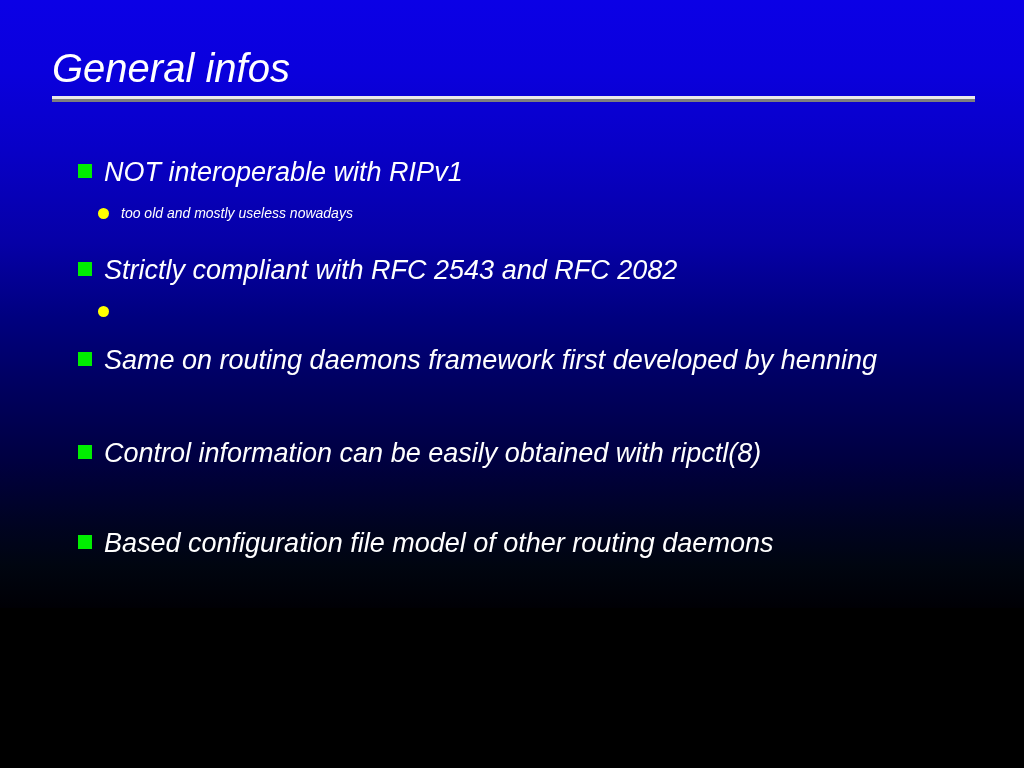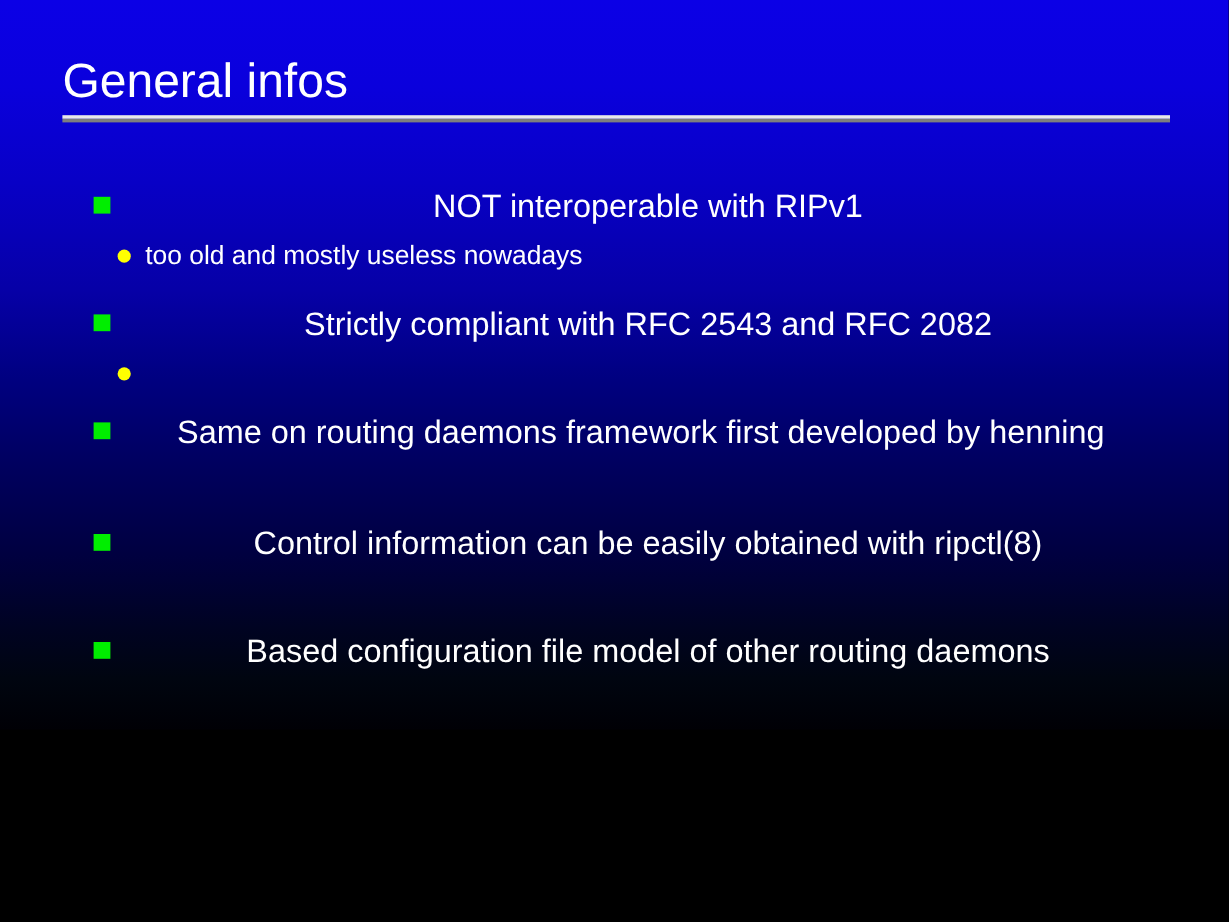--- a/index.html
+++ b/index.html
@@ -25,20 +25,21 @@
         #0a00dc 12%,
         #0800c6 25%,
         #0600a6 40%,
         #000080 52%,
         #00005e 64%,
         #000040 76%,
         #000322 86%,
         #000510 93%,
         #000005 100%);
     overflow: hidden;
+    font-style: italic;
   }
 
   
   #title-block {
     position: absolute;
     left: 52px;
     top: 44px;
     width: 924px;
   }
 
@@ -67,37 +68,36 @@
     width: 900px;
   }
 
   .bullet-l1 {
     position: relative;
     padding-left: 28px;
     margin-bottom: 2px;
     font-size: 27px;
     line-height: 48px;
     color: #ffffff;
-    text-align: center;
   }
 
   .bullet-l1 .marker-square {
     position: absolute;
     left: 2px;
     top: 16px;
     width: 14px;
     height: 14px;
     background: #00ee00;
   }
 
   .bullet-l2 {
     position: relative;
     padding-left: 45px;
     margin-top: 0px;
-    font-size: 22px;
+    font-size: 14px;
     line-height: 30px;
     color: #ffffff;
   }
 
   .bullet-l2 .marker-dot {
     position: absolute;
     left: 22px;
     top: 10px;
     width: 11px;
     height: 11px;

